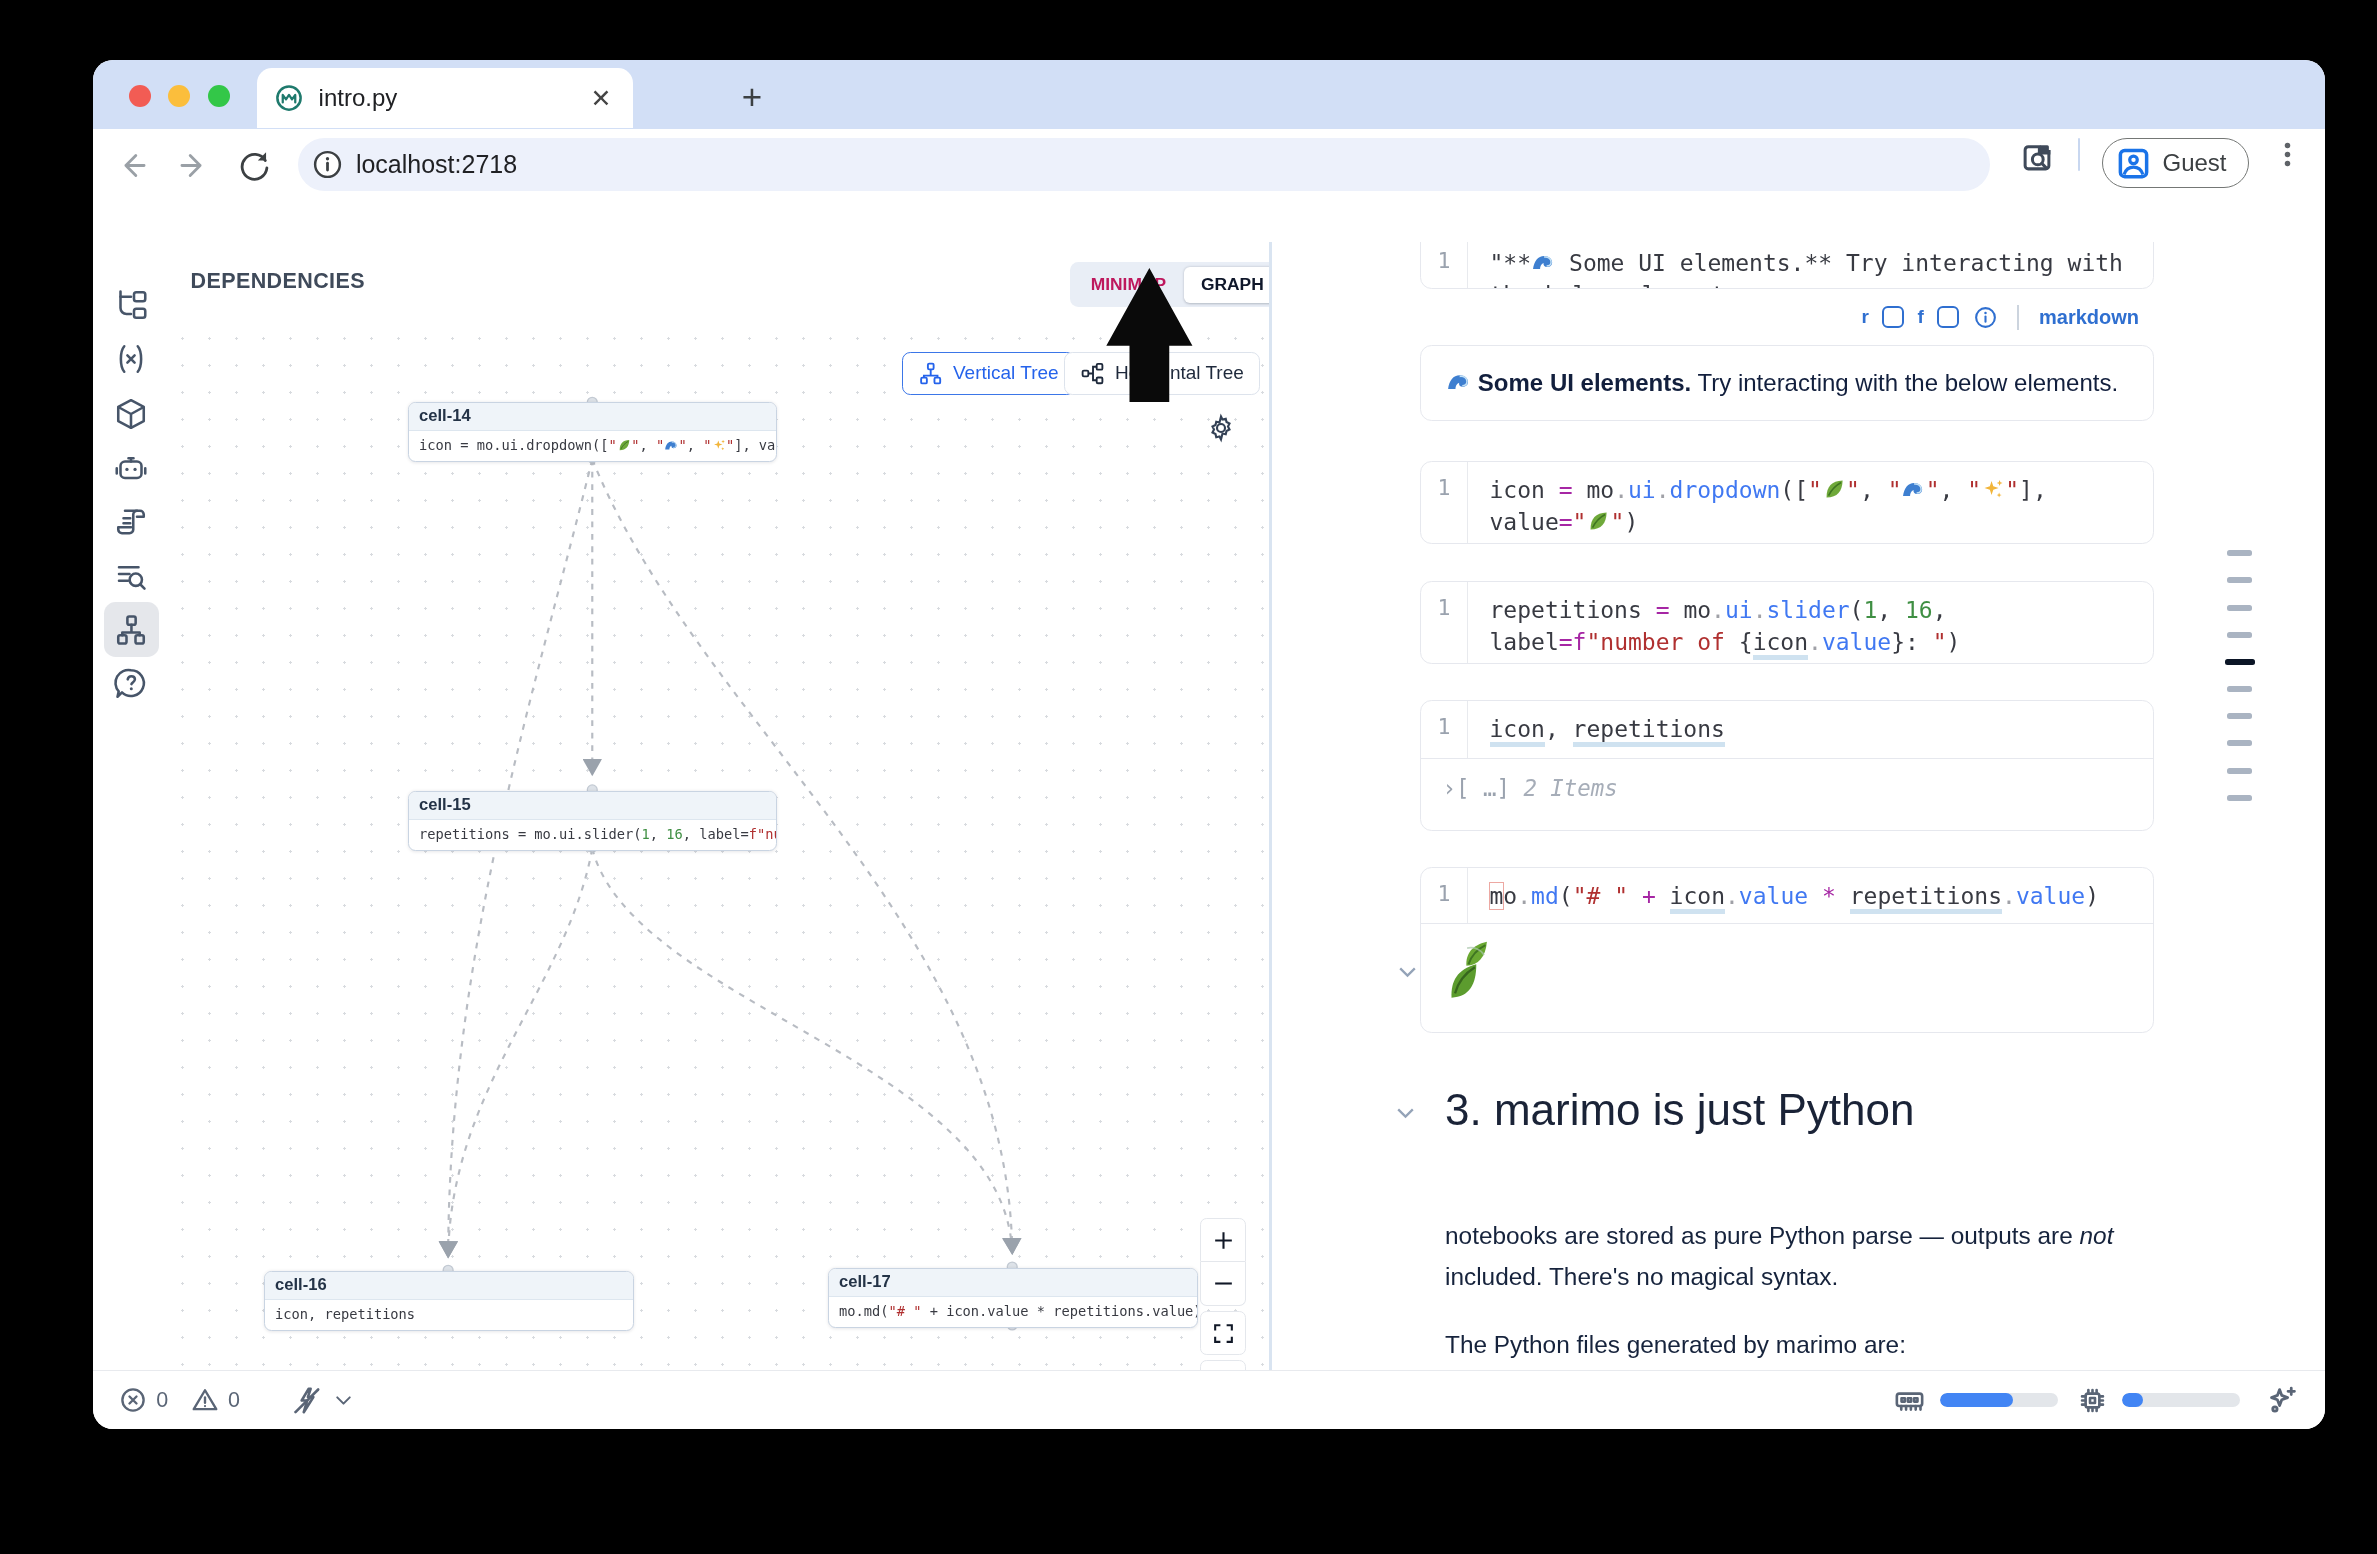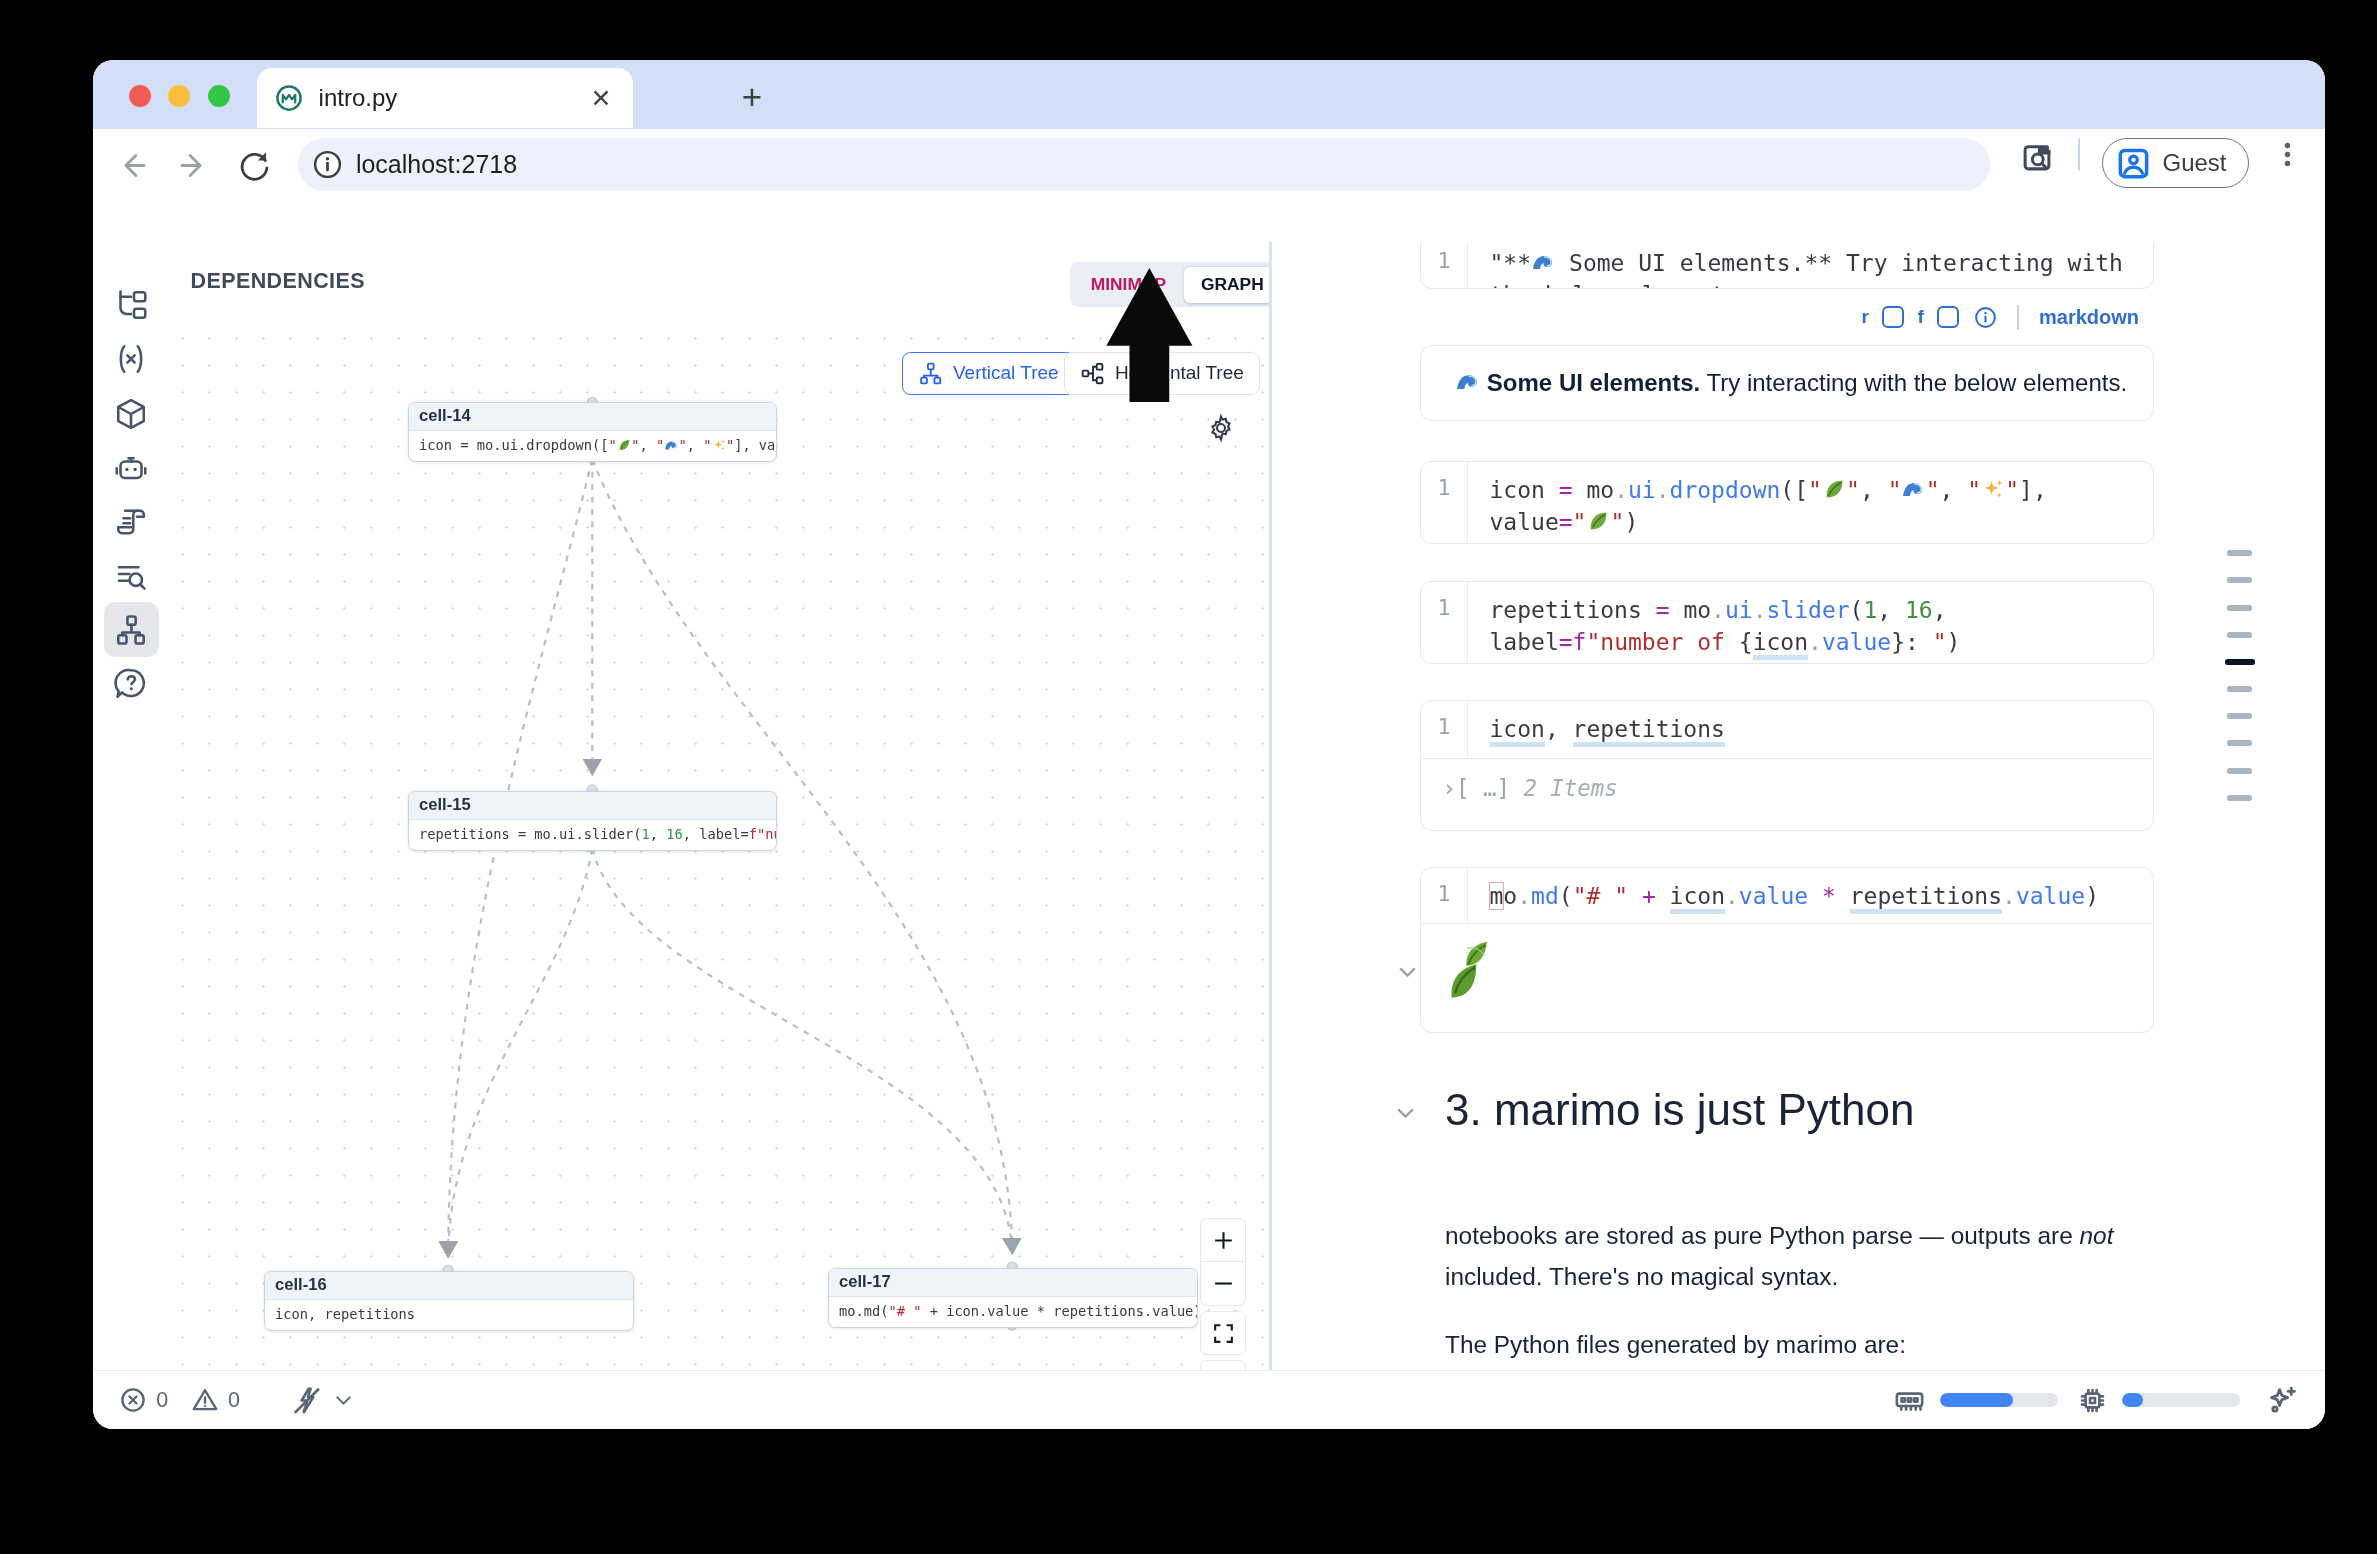--- a/index.html
+++ b/index.html
@@ -73,21 +73,21 @@
   .tk-mdb{font-weight:700;color:#121f3d}.tk-mdp{color:#121f3d}
   .tk-t{color:#16233c}.tk-i{color:#16233c;font-style:italic;}
   .emo{width:1.05em;height:1.05em;display:inline-block;vertical-align:-0.14em;}
   .bigleaf{width:68px;height:68px;}
   .outrow{border-top:1.7px solid #e6e8ee;padding:16.6px 0 16.6px 21.5px;font-family:"DejaVu Sans Mono",monospace;font-size:22.4px;}
   .celltb{position:absolute;left:148px;width:734px;display:flex;justify-content:flex-end;align-items:center;gap:13.3px;color:#2f6fd0;}
   .celltb .sq{width:18px;height:18px;border:2.5px solid #2f6fd0;border-radius:5.8px;}
   .celltb .ltr{font-size:19px;font-weight:600;}
   .celltb .md{font-size:20px;font-weight:700;}
   .celltb .tdiv{width:1.7px;height:25px;background:#ccd4de;margin:0 6.6px;}
-  .mdout{position:absolute;left:148px;width:734px;border:1.7px solid #e6e8ee;border-radius:11.6px;background:#fff;box-sizing:border-box;display:flex;align-items:center;padding-left:34px;font-size:24px;}
+  .mdout{position:absolute;left:148px;width:734px;border:1.7px solid #e6e8ee;border-radius:11.6px;background:#fff;box-sizing:border-box;display:flex;align-items:center;padding-left:25px;font-size:24px;}
   .chev{position:absolute;width:25px;height:25px;stroke:#94a3b8;fill:none;stroke-width:2.2;}
   .heading{position:absolute;left:173px;font-family:Liberation Sans, sans-serif;font-size:44px;color:#1a2337;}
   .para{position:absolute;left:173px;font-size:24.4px;line-height:41px;color:#16233c;}
   .mm-line{position:absolute;left:955px;width:25px;height:5.8px;border-radius:2.5px;background:#aab4c2;}
   .mm-line.active{background:#0b1526;width:30px;left:953px;}
 
   
   .statusbar{position:absolute;left:0;bottom:0;width:100%;height:58px;background:#fff;border-top:1.7px solid #e8eaee;display:flex;align-items:center;}
   .statusbar svg{flex:none;}
   .sic{width:30px;height:30px;stroke:#5a6576;fill:none;stroke-width:1.9;stroke-linecap:round;stroke-linejoin:round;}

